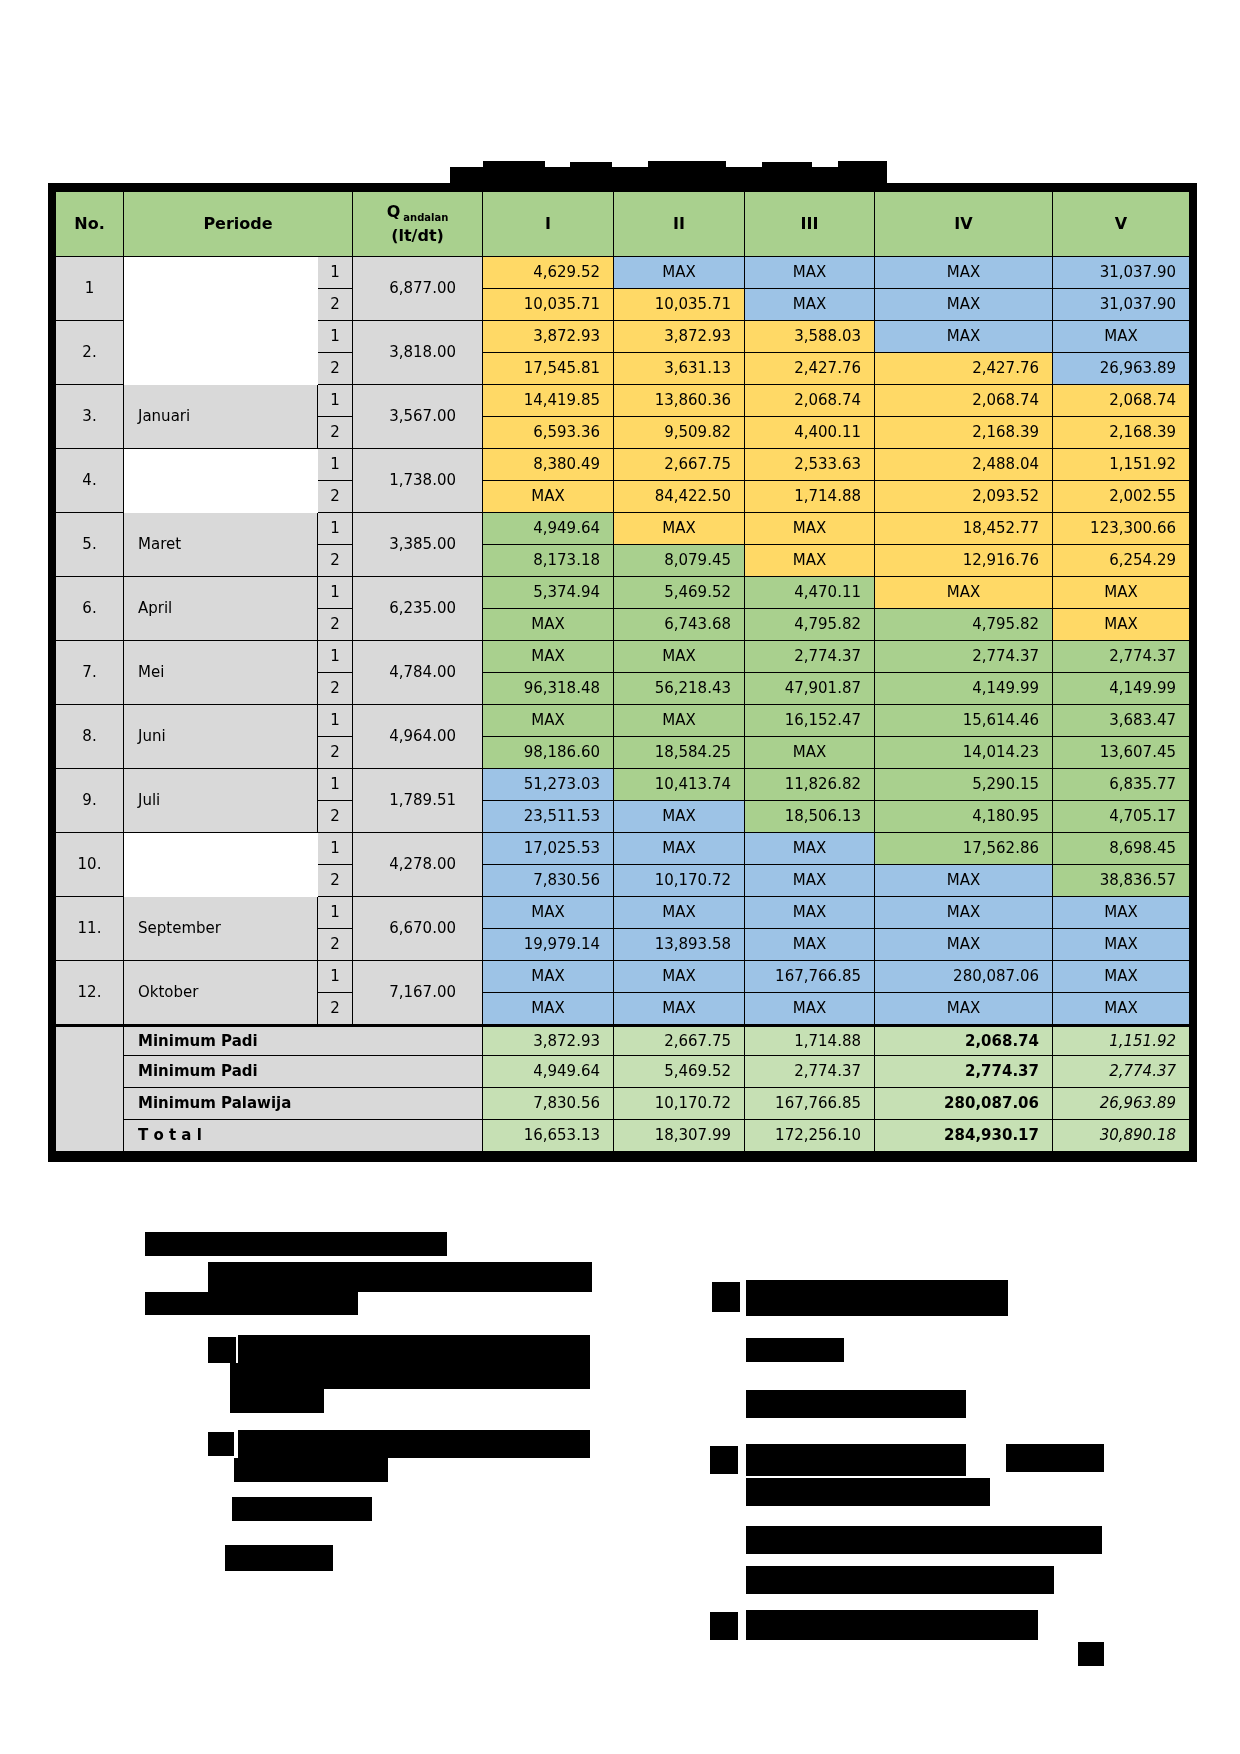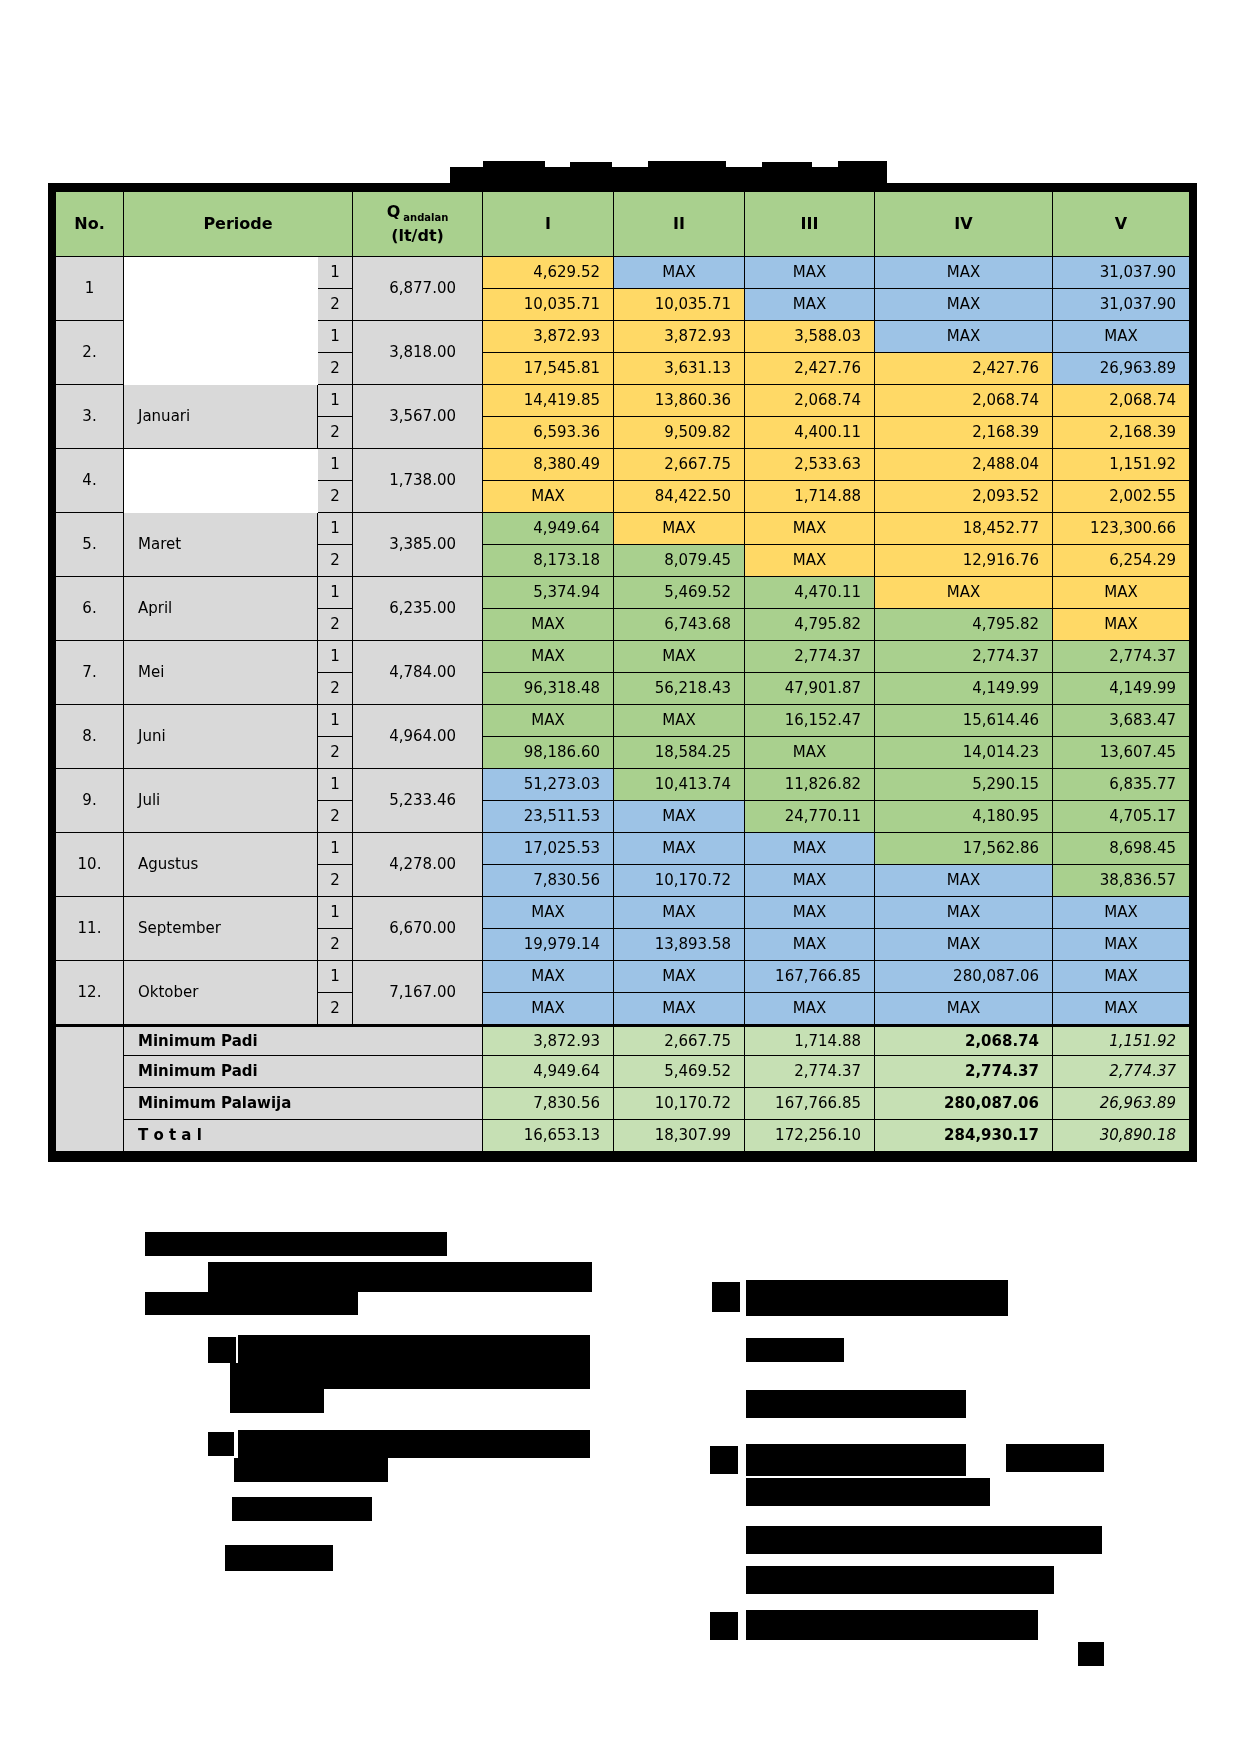--- a/index.html
+++ b/index.html
@@ -182,33 +182,32 @@
         <div class="cell green right" style="grid-area: 16 / 9;">3,683.47</div>
         <div class="cell green right" style="grid-area: 17 / 5;">98,186.60</div>
         <div class="cell green right" style="grid-area: 17 / 6;">18,584.25</div>
         <div class="cell green center" style="grid-area: 17 / 7;">MAX</div>
         <div class="cell green right" style="grid-area: 17 / 8;">14,014.23</div>
         <div class="cell green right" style="grid-area: 17 / 9;">13,607.45</div>
         <div class="cell gray center" style="grid-area: 18 / 1 / span 2;">9.</div>
         <div class="cell gray left" style="grid-area: 18 / 2 / span 2;">Juli</div>
         <div class="cell gray center" style="grid-area: 18 / 3;">1</div>
         <div class="cell gray center" style="grid-area: 19 / 3;">2</div>
-        <div class="cell gray qpad" style="grid-area: 18 / 4 / span 2;">5,233.46</div>
+        <div class="cell gray qpad" style="grid-area: 18 / 4 / span 2;">1,789.51</div>
         <div class="cell blue right" style="grid-area: 18 / 5;">51,273.03</div>
         <div class="cell green right" style="grid-area: 18 / 6;">10,413.74</div>
         <div class="cell green right" style="grid-area: 18 / 7;">11,826.82</div>
         <div class="cell green right" style="grid-area: 18 / 8;">5,290.15</div>
         <div class="cell green right" style="grid-area: 18 / 9;">6,835.77</div>
         <div class="cell blue right" style="grid-area: 19 / 5;">23,511.53</div>
         <div class="cell blue center" style="grid-area: 19 / 6;">MAX</div>
-        <div class="cell green right" style="grid-area: 19 / 7;">24,770.11</div>
+        <div class="cell green right" style="grid-area: 19 / 7;">18,506.13</div>
         <div class="cell green right" style="grid-area: 19 / 8;">4,180.95</div>
         <div class="cell green right" style="grid-area: 19 / 9;">4,705.17</div>
         <div class="cell gray center" style="grid-area: 20 / 1 / span 2;">10.</div>
-        <div class="cell gray left" style="grid-area: 20 / 2 / span 2;">Agustus</div>
         <div class="cell gray center" style="grid-area: 20 / 3;">1</div>
         <div class="cell gray center" style="grid-area: 21 / 3;">2</div>
         <div class="cell gray qpad" style="grid-area: 20 / 4 / span 2;">4,278.00</div>
         <div class="cell blue right" style="grid-area: 20 / 5;">17,025.53</div>
         <div class="cell blue center" style="grid-area: 20 / 6;">MAX</div>
         <div class="cell blue center" style="grid-area: 20 / 7;">MAX</div>
         <div class="cell green right" style="grid-area: 20 / 8;">17,562.86</div>
         <div class="cell green right" style="grid-area: 20 / 9;">8,698.45</div>
         <div class="cell blue right" style="grid-area: 21 / 5;">7,830.56</div>
         <div class="cell blue right" style="grid-area: 21 / 6;">10,170.72</div>

